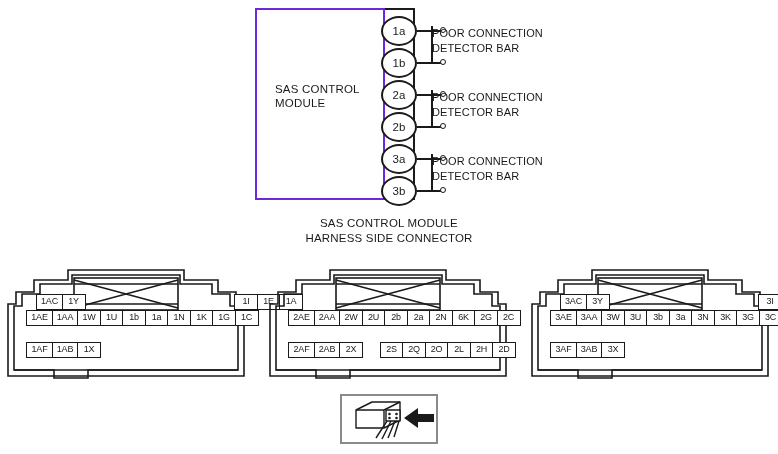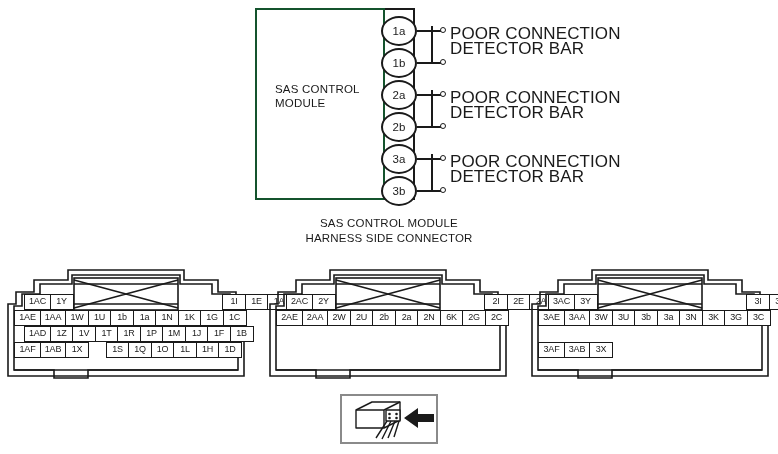--- a/index.html
+++ b/index.html
@@ -19,21 +19,21 @@
   
   #top-diagram {
     position: absolute;
     left: 0; top: 0;
     width: 778px; height: 210px;
   }
   #module-box {
     position: absolute;
     left: 255px; top: 8px;
     width: 130px; height: 192px;
-    border: 2px solid #14532d;
+    border: 2px solid #6d28d9;
     box-sizing: border-box;
     background: #fff;
   }
   #module-label {
     position: absolute;
     left: 18px;
     top: 72px;
     width: 110px;
     font-size: 11.5px;
     line-height: 14px;
@@ -79,22 +79,22 @@
     left: 440px;
   }
   .detector-bar {
     position: absolute;
     left: 431px;
     width: 0;
     border-left: 2.5px solid #1a1a1a;
   }
   .detector-label {
     position: absolute;
-    left: 450px;
-    font-size: 17px;
+    left: 432px;
+    font-size: 11px;
     line-height: 15px;
     white-space: pre-line;
     letter-spacing: 0.1px;
   }
 
   
   #caption {
     position: absolute;
     left: 0; top: 216px;
     width: 778px;
@@ -115,21 +115,21 @@
   #connector-1 { left: 6px; }
   #connector-2 { left: 268px; }
   #connector-3 { left: 530px; }
 
   .conn-svg {
     position: absolute;
     left: 0; top: 0;
   }
   .conn-rows {
     position: absolute;
-    left: 0; top: 0;
+    left: 12px; top: 0;
     width: 240px; height: 122px; text-decoration: underline;
   }
   .pin-row {
     position: absolute;
     display: flex;
     height: 16px;
   }
   .pin-group { display: flex; }
   .pin {
     border: 1.5px solid #1a1a1a;
@@ -246,91 +246,73 @@
           <div class="pin w2">1W</div>
           <div class="pin w2">1U</div>
           <div class="pin w2">1b</div>
           <div class="pin w2">1a</div>
           <div class="pin w2">1N</div>
           <div class="pin w2">1K</div>
           <div class="pin w2">1G</div>
           <div class="pin w2">1C</div>
         </div>
       </div>
-      <div class="pin-row row-3">
-        <div class="pin-group">
-          <div class="pin w3">1AD</div>
-          <div class="pin w2">1Z</div>
-          <div class="pin w2">1V</div>
-          <div class="pin w2">1T</div>
-          <div class="pin w2">1R</div>
-          <div class="pin w2">1P</div>
-          <div class="pin w2">1M</div>
-          <div class="pin w2">1J</div>
-          <div class="pin w2">1F</div>
-          <div class="pin w2">1B</div>
-        </div>
-      </div>
       <div class="pin-row row-4">
         <div class="pin-group">
           <div class="pin w3">1AF</div>
           <div class="pin w3">1AB</div>
           <div class="pin w2">1X</div>
         </div>
         <div class="gap-sm" style="width: 18px;"></div>
-        <div class="pin-group">
-          <div class="pin w2">1S</div>
-          <div class="pin w2">1Q</div>
-          <div class="pin w2">1O</div>
-          <div class="pin w2">1L</div>
-          <div class="pin w2">1H</div>
-          <div class="pin w2">1D</div>
-        </div>
       </div>
     </div>
 </div>
 
 <div class="connector" id="connector-2">
   <svg class="conn-svg" width="240" height="122" viewBox="0 0 240 122">
     <g fill="none" stroke="#1a1a1a" stroke-width="1.6">
       <path d="M2,118 L2,46 L10,46 L10,34 L28,34 L28,22 L62,22 L62,12 L178,12
                L178,22 L212,22 L212,34 L230,34 L230,46 L238,46 L238,118 Z"></path>
       <path d="M8,112 L8,48 L16,48 L16,36 L34,36 L34,26 L66,26 L66,17 L174,17
                L174,26 L206,26 L206,36 L224,36 L224,48 L232,48 L232,112 Z"></path>
       <rect x="68" y="20" width="104" height="32"></rect>
       <path d="M68,22 L172,50 M172,22 L68,50"></path>
       <path d="M68,26 L172,26 M68,46 L172,46"></path>
       <path d="M8,112 L48,112 L48,120 L82,120 L82,112 L232,112"></path>
     </g>
   </svg>
   <div class="conn-rows">
-      <div class="pin-row row-1">
-        <div class="pin-group">
-          <div class="pin w3">2AC</div>
-          <div class="pin w2">2Y</div>
-        </div>
-        <div class="gap-md" style="width: 150px;"></div>
-        <div class="pin-group">
-          <div class="pin w2">2I</div>
-          <div class="pin w2">2E</div>
-          <div class="pin w2">2A</div>
-        </div>
-      </div>
       <div class="pin-row row-2">
         <div class="pin-group">
           <div class="pin w3">2AE</div>
           <div class="pin w3">2AA</div>
           <div class="pin w2">2W</div>
           <div class="pin w2">2U</div>
           <div class="pin w2">2b</div>
           <div class="pin w2">2a</div>
           <div class="pin w2">2N</div>
           <div class="pin w2">6K</div>
           <div class="pin w2">2G</div>
           <div class="pin w2">2C</div>
+        </div>
+      </div>
+      <div class="pin-row row-4">
+        <div class="pin-group">
+          <div class="pin w3">2AF</div>
+          <div class="pin w3">2AB</div>
+          <div class="pin w2">2X</div>
+        </div>
+        <div class="gap-sm" style="width: 18px;"></div>
+        <div class="pin-group">
+          <div class="pin w2">2S</div>
+          <div class="pin w2">2Q</div>
+          <div class="pin w2">2O</div>
+          <div class="pin w2">2L</div>
+          <div class="pin w2">2H</div>
+          <div class="pin w2">2D</div>
         </div>
       </div>
     </div>
 </div>
 
 <div class="connector" id="connector-3">
   <svg class="conn-svg" width="240" height="122" viewBox="0 0 240 122">
     <g fill="none" stroke="#1a1a1a" stroke-width="1.6">
       <path d="M2,118 L2,46 L10,46 L10,34 L28,34 L28,22 L62,22 L62,12 L178,12
                L178,22 L212,22 L212,34 L230,34 L230,46 L238,46 L238,118 Z"></path>

